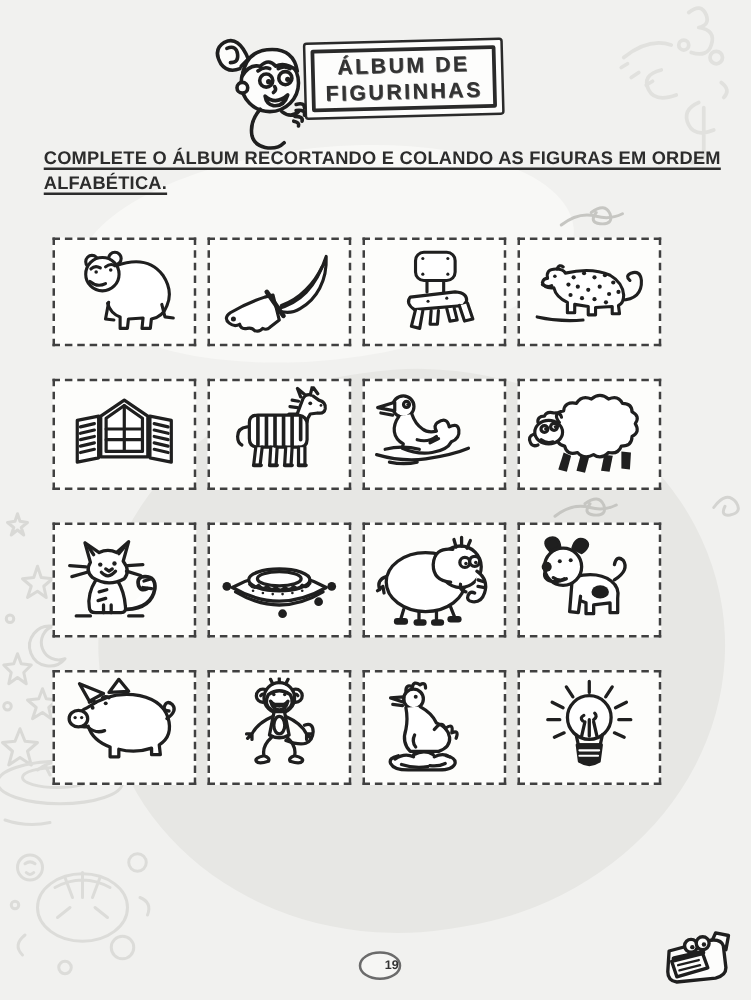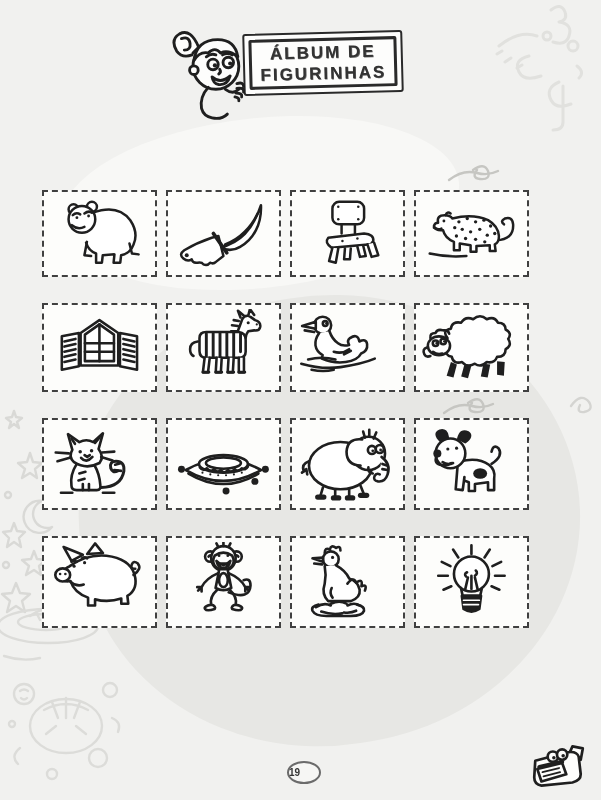--- a/index.html
+++ b/index.html
@@ -31,21 +31,21 @@
   
   #album-grid{position:absolute;left:42px;top:190px;width:487px;z-index:2;
     display:grid;grid-template-columns:repeat(4,1fr);grid-template-rows:87px 89px 92px 92px;
     column-gap:9px;row-gap:26px;}
   .cell{background:#fdfdfb;border:2px dashed #404040;box-sizing:border-box;
     display:flex;align-items:center;justify-content:center;padding:2px;}
   .cell svg{width:98%;height:95%;}
 
   
   #page-number-badge{position:absolute;left:287px;top:761px;width:30px;height:19px;z-index:2;
-    border:2px solid #6b6b6b;border-radius:50%;display:flex;align-items:center;justify-content:flex-start;
+    border:2px solid #6b6b6b;border-radius:50%;display:flex;align-items:center;justify-content:flex-end;
     background:#f6f6f4;}
   #page-number-badge span{font-size:10px;font-weight:bold;color:#333;}
   #printer{position:absolute;left:527px;top:742px;width:62px;height:50px;z-index:2;}
 </style>
 </head>
 <body>
 
 <div id="page">
 
   <div class="blob blob-white"></div>
@@ -145,20 +145,21 @@
       </g>
     </svg>
   </div>
   <div id="title-sign">
     <div class="inner">
       <div class="title-line">ÁLBUM DE</div>
       <div class="title-line">FIGURINHAS</div>
     </div>
   </div>
 
+  <div id="instruction">COMPLETE O ÁLBUM RECORTANDO E COLANDO AS FIGURAS EM ORDEM ALFABÉTICA.</div>
 
   <div id="album-grid">
       <div class="cell">
         <svg viewBox="0 0 120 90">
           <g fill="none" stroke="#1f1f1f" stroke-width="3" stroke-linecap="round" stroke-linejoin="round">
             <circle cx="29" cy="16" r="6" fill="#fff"></circle>
             <circle cx="51" cy="13" r="6" fill="#fff"></circle>
             <path d="M52,20 Q82,9 97,29 Q107,44 101,58 Q97,69 86,71 L85,80 L77,80 L78,70 L64,71 L63,80 L56,80 L56,69 Q47,66 44,56" fill="#fff"></path>
             <path d="M45,55 L42,71 l8,1"></path>
             <circle cx="39" cy="28" r="16" fill="#fff"></circle>

